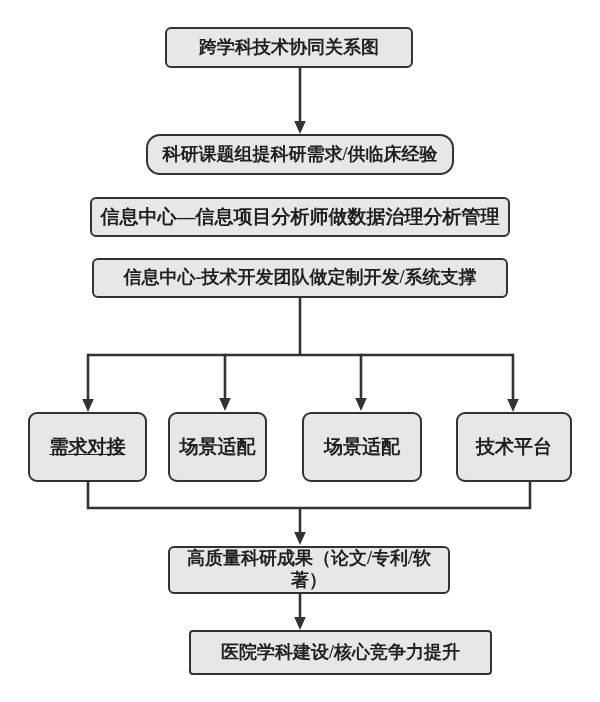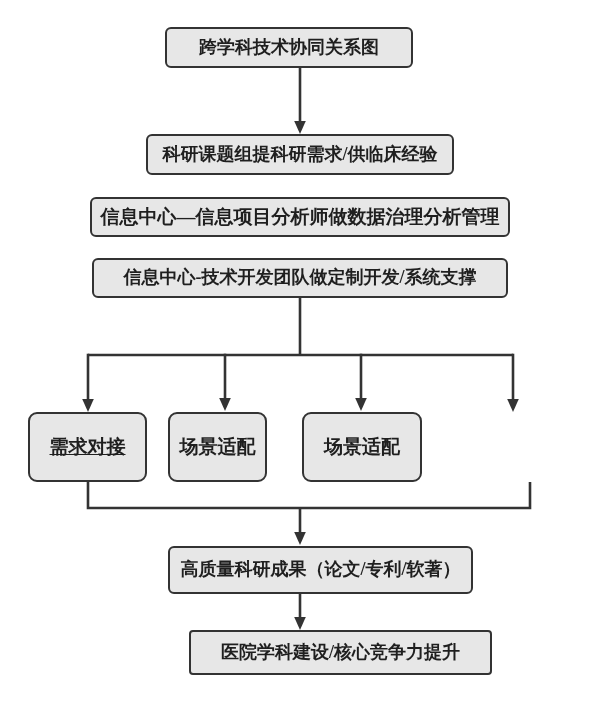--- a/index.html
+++ b/index.html
@@ -40,29 +40,29 @@
     color: var(--text);
     display: flex;
     align-items: center;
     justify-content: center;
     text-align: center;
     font-weight: bold;
     white-space: nowrap;
     line-height: 1.22;
   }
   .n-title    { left:165px; top:27px;  width:248px; height:41px; border-radius:6px; font-size:18px; }
-  .n-research { left:146px; top:134px; width:308px; height:41px; border-radius:6px; font-size:18px; }
+  .n-research { left:146px; top:134px; width:308px; height:41px; border-radius:14px; font-size:18px; }
   .n-analyst  { left:90px;  top:197px; width:420px; height:40px; border-radius:6px; font-size:19px; }
   .n-dev      { left:92px;  top:258px; width:416px; height:40px; border-radius:6px; font-size:18px; }
   .n-branch   { top:412px;  height:70px; border-radius:9px; font-size:19px; }
   .n-demand   { left:28px;  width:119px;text-decoration:underline; }
   .n-scene    { left:168px; width:99px; }
   .n-data     { left:302px; width:120px; }
   .n-tech     { left:456px; width:116px; }
-  .n-outcome  { left:168px; top:546px; width:305px; height:48px; border-radius:6px;
+  .n-outcome  { left:168px; top:546px; width:282px; height:48px; border-radius:6px;
                 font-size:18px; white-space:normal; padding:0 8px; }
   .n-final    { left:165px; top:630px; width:303px; height:45px; border-radius:4px;
                 font-size:18px; padding:0 4px;margin-left:24px; }
 </style>
 </head>
 <body>
 
 <div class="canvas">
 
   <svg class="connectors" viewBox="0 0 600 702" xmlns="http://www.w3.org/2000/svg">
@@ -98,18 +98,19 @@
   <div class="node n-analyst">信息中心—信息项目分析师做数据治理分析管理</div>
 
   <div class="node n-dev">信息中心-技术开发团队做定制开发/系统支撑</div>
 
   <div class="node n-branch n-demand">需求对接</div>
 
   <div class="node n-branch n-scene">场景适配</div>
 
   <div class="node n-branch n-data">场景适配</div>
 
+  <div class="node n-branch n-tech">技术平台</div>
 
   <div class="node n-outcome">高质量科研成果（论文/专利/软著）</div>
 
   <div class="node n-final">医院学科建设/核心竞争力提升</div>
 
 </div>
 
 </body></html>

